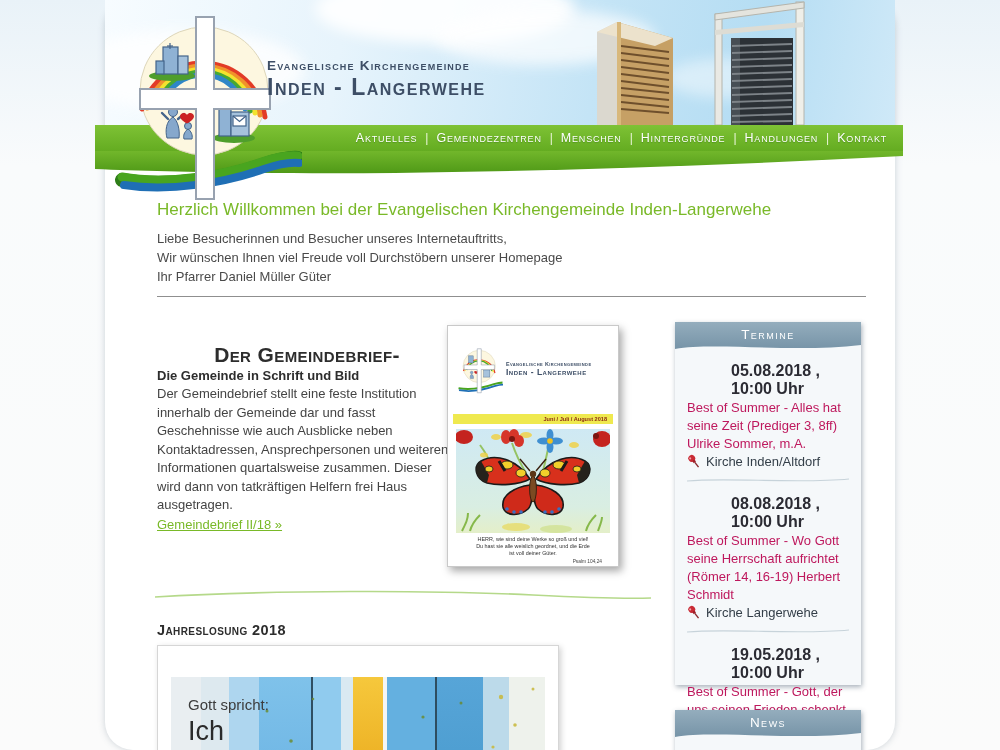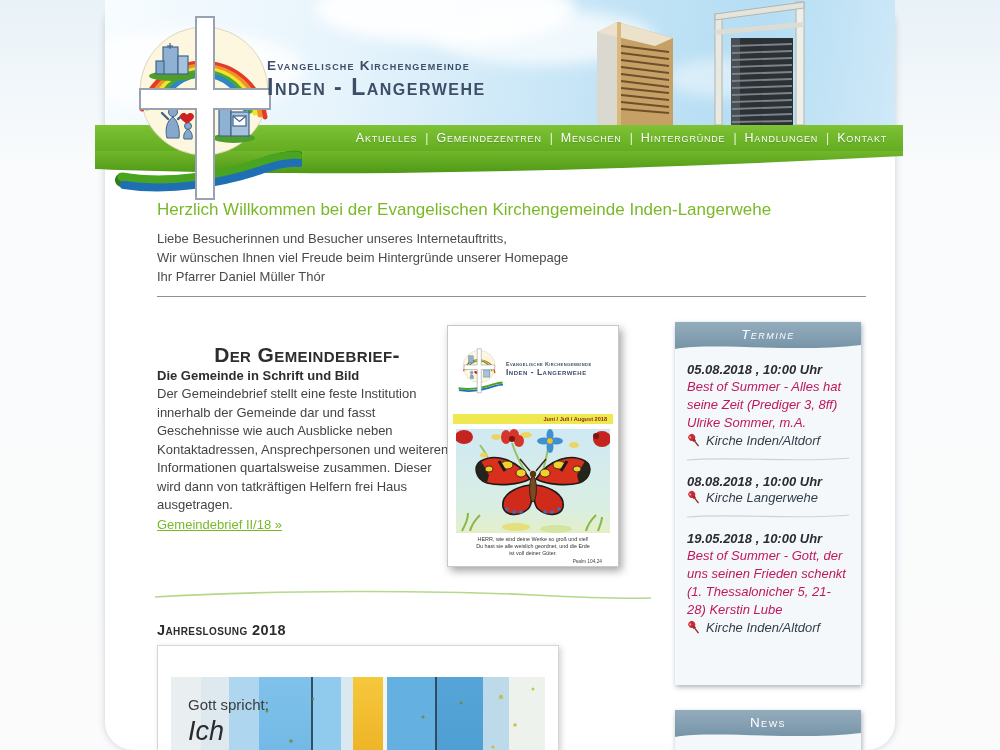--- a/index.html
+++ b/index.html
@@ -50,34 +50,34 @@
   
   .wave-divider{position:absolute;left:48px;top:588px;}
   .jl-h{position:absolute;left:52px;top:622px;margin:0;font-size:14.5px;font-variant:small-caps;
         letter-spacing:.4px;color:#2d2d2d;}
   .jl-card{position:absolute;left:52px;top:645px;width:400px;height:130px;background:#fff;
            border:1px solid #d6d6d6;box-shadow:2px 2px 6px rgba(0,0,0,.18);}
   .jl-paint{position:absolute;left:13px;top:31px;width:374px;height:120px;display:flex;overflow:hidden;}
   .jl-paint .st{height:100%;}
   .jl-text{position:absolute;left:30px;top:50px;color:#3c3c3c;}
   .jl-text .t1{font-size:15px;}
-  .jl-text .t2{font-size:27px;color:#2b2b2b;margin-top:3px;font-style:italic;}
+  .jl-text .t2{font-size:27px;color:#2b2b2b;margin-top:3px;}
   .speckles{position:absolute;left:13px;top:31px;pointer-events:none;}
   
   .sidebox{position:absolute;width:186px;background:#f5f8fa;
            box-shadow:1px 2px 5px rgba(60,80,100,.45);}
-  .termine-box{left:570px;top:322px;height:363px;font-style:italic;}
+  .termine-box{left:570px;top:322px;height:363px;}
   .news-box{left:570px;top:710px;height:45px;}
   .box-header{position:relative;height:30px;background:linear-gradient(180deg,#94adbd 0%,#7391a5 100%);
               text-align:center;}
   .box-header .title{color:#fff;font-size:13.5px;font-variant:small-caps;letter-spacing:1.5px;
               line-height:26px;font-weight:400;}
   .box-header svg{position:absolute;left:0;bottom:-1px;display:block;}
   .events{padding:10px 12px 0 12px;}
-  .event .date{font-size:13px;font-weight:700;color:#2b2b33;margin-bottom:1px;}
+  .event .date{font-size:16px;font-weight:700;color:#2b2b33;margin-bottom:1px;margin-left:44px;}
   .event .desc{font-size:13px;line-height:18px;color:#be185d;}
   .event .loc{display:flex;align-items:center;font-size:13px;color:#333e48;margin-top:1px;}
   .event .loc svg{margin-right:6px;flex:0 0 auto;}
   .ev-divider{margin:7px 0 7px 0;}
 </style>
 </head>
 <body>
 
 <div class="page">
   <div class="container">
@@ -206,22 +206,22 @@
         <span class="nav-sep">|</span>
         <span class="nav-item">Handlungen</span>
         <span class="nav-sep">|</span>
         <span class="nav-item">Kontakt</span>
       </div>
     </div>
 
     <h1 class="welcome-h">Herzlich Willkommen bei der Evangelischen Kirchengemeinde Inden-Langerwehe</h1>
     <div class="welcome-p">
       <div>Liebe Besucherinnen und Besucher unseres Internetauftritts,</div>
-      <div>Wir wünschen Ihnen viel Freude beim Hintergründe unserer Homepage</div>
-      <div>Ihr Pfarrer Daniel Müller Thór</div>
+      <div>Wir wünschen Ihnen viel Freude voll Durchstöbern unserer Homepage</div>
+      <div>Ihr Pfarrer Daniel Müller Güter</div>
     </div>
     <div class="rule"></div>
 
     <div class="gb">
       <h3>Der Gemeindebrief-</h3>
       <h4>Die Gemeinde in Schrift und Bild</h4>
       <div class="body">Der Gemeindebrief stellt eine feste Institution innerhalb der Gemeinde dar und fasst Geschehnisse wie auch Ausblicke neben Kontaktadressen, Ansprechpersonen und weiteren Informationen quartalsweise zusammen. Dieser wird dann von tatkräftigen Helfern frei Haus ausgetragen.</div>
       <a>Gemeindebrief II/18 »</a>
     </div>
 
@@ -409,20 +409,21 @@
             <span>Kirche Inden/Altdorf</span>
           </div>
         </div>
 
         <svg class="ev-divider" width="162" height="8" viewBox="0 0 162 8">
           <path d="M0,5 C40,1 110,8 162,3" stroke="#c7d3da" stroke-width="1.2" fill="none"></path>
         </svg>
 
         <div class="event">
           <div class="date">08.08.2018 , 10:00 Uhr</div>
+          <div class="desc">Best of Summer - Wo Gott seine Herrschaft aufrichtet (Römer 14, 16-19) Herbert Schmidt</div>
           <div class="loc">
             <svg width="13" height="15" viewBox="0 0 13 15">
               <g transform="rotate(-38 6 6)">
                 <circle cx="6" cy="4" r="3.4" fill="#c92b35"></circle>
                 <rect x="4.6" y="6.5" width="2.8" height="2.6" fill="#a01f28"></rect>
                 <path d="M6,9 L6,15" stroke="#8a2a2e" stroke-width="1.4"></path>
                 <circle cx="4.8" cy="3" r="1" fill="#f2a9ae"></circle>
               </g>
             </svg>
             <span>Kirche Langerwehe</span>

